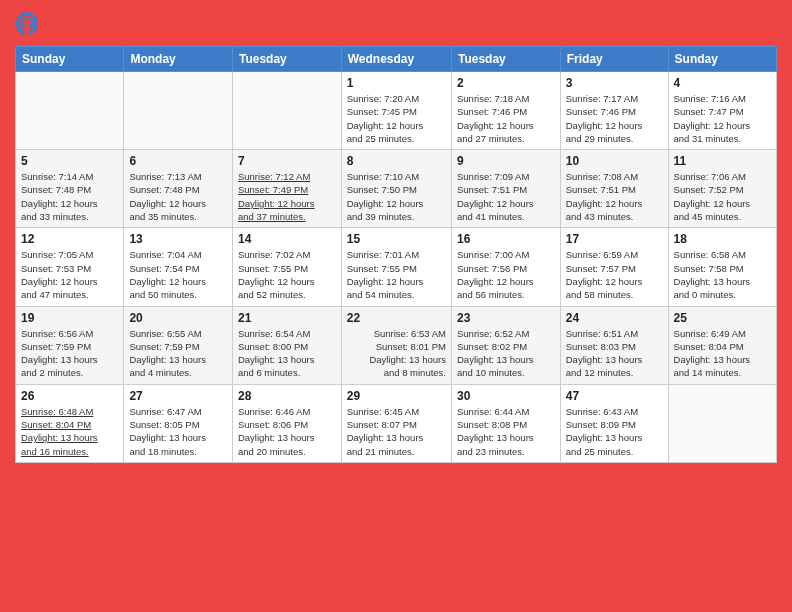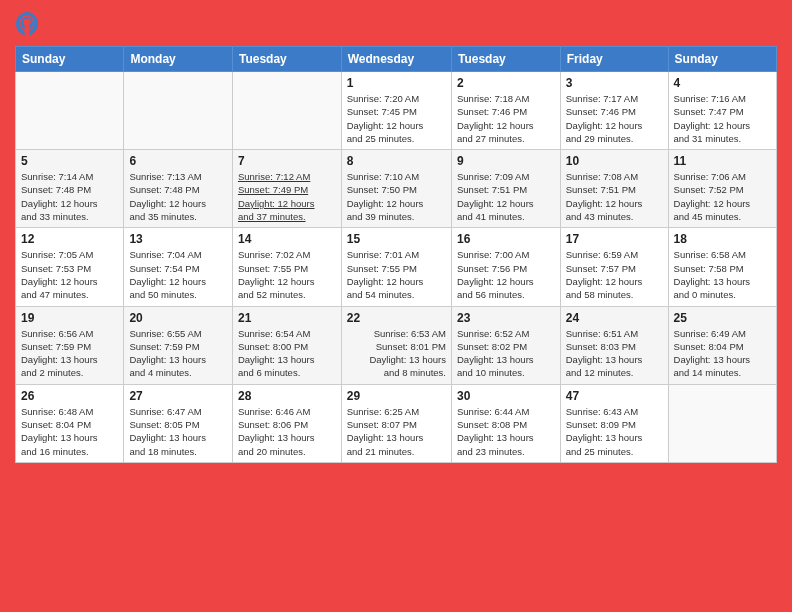--- a/index.html
+++ b/index.html
@@ -314,42 +314,42 @@
             <span class="day-number">25</span>
             <div class="day-info" style="white-space: pre-line;">Sunrise: 6:49 AM
 Sunset: 8:04 PM
 Daylight: 13 hours
 and 14 minutes.</div>
           </td>
         </tr>
         <tr>
           <td>
             <span class="day-number">26</span>
-            <div class="day-info" style="white-space: pre-line;">Sunrise: 6:48 AM
+            <div class="day-info" style="white-space: pre-line; text-decoration: underline;">Sunrise: 6:48 AM
 Sunset: 8:04 PM
 Daylight: 13 hours
 and 16 minutes.</div>
           </td>
           <td>
             <span class="day-number">27</span>
             <div class="day-info" style="white-space: pre-line;">Sunrise: 6:47 AM
 Sunset: 8:05 PM
 Daylight: 13 hours
 and 18 minutes.</div>
           </td>
           <td>
             <span class="day-number">28</span>
             <div class="day-info" style="white-space: pre-line;">Sunrise: 6:46 AM
 Sunset: 8:06 PM
 Daylight: 13 hours
 and 20 minutes.</div>
           </td>
           <td>
             <span class="day-number">29</span>
-            <div class="day-info" style="white-space: pre-line;">Sunrise: 6:25 AM
+            <div class="day-info" style="white-space: pre-line;">Sunrise: 6:45 AM
 Sunset: 8:07 PM
 Daylight: 13 hours
 and 21 minutes.</div>
           </td>
           <td>
             <span class="day-number">30</span>
             <div class="day-info" style="white-space: pre-line;">Sunrise: 6:44 AM
 Sunset: 8:08 PM
 Daylight: 13 hours
 and 23 minutes.</div>

